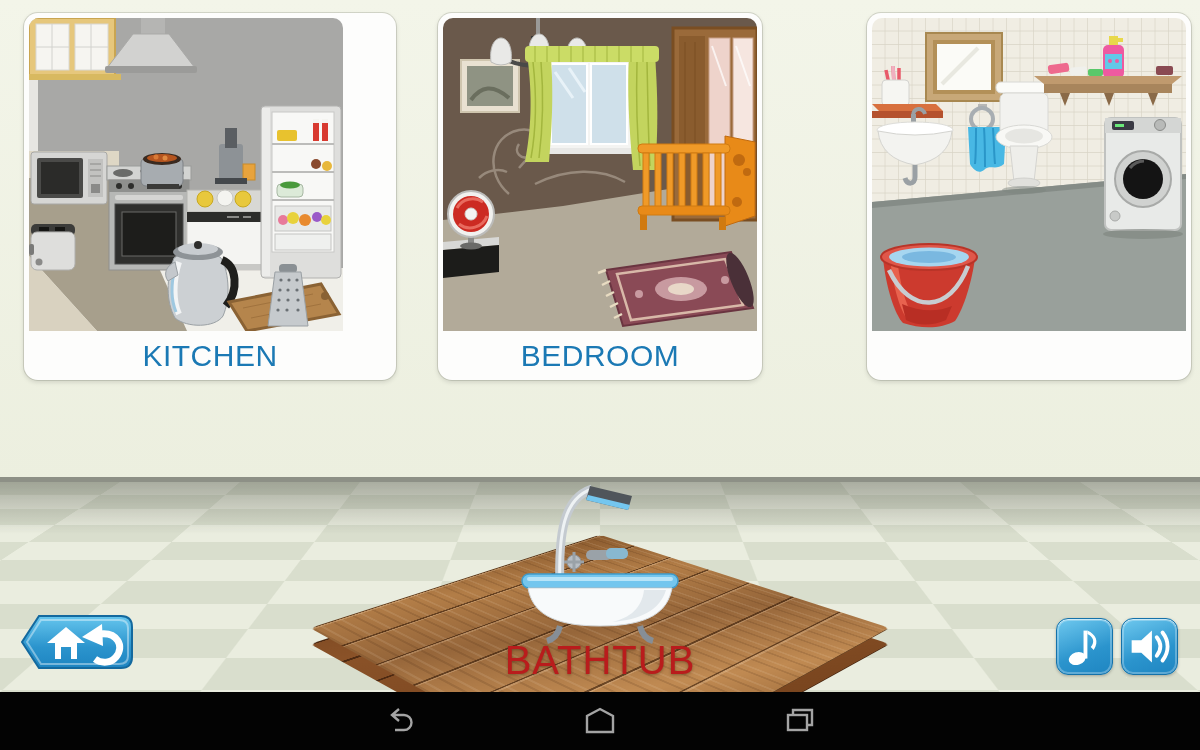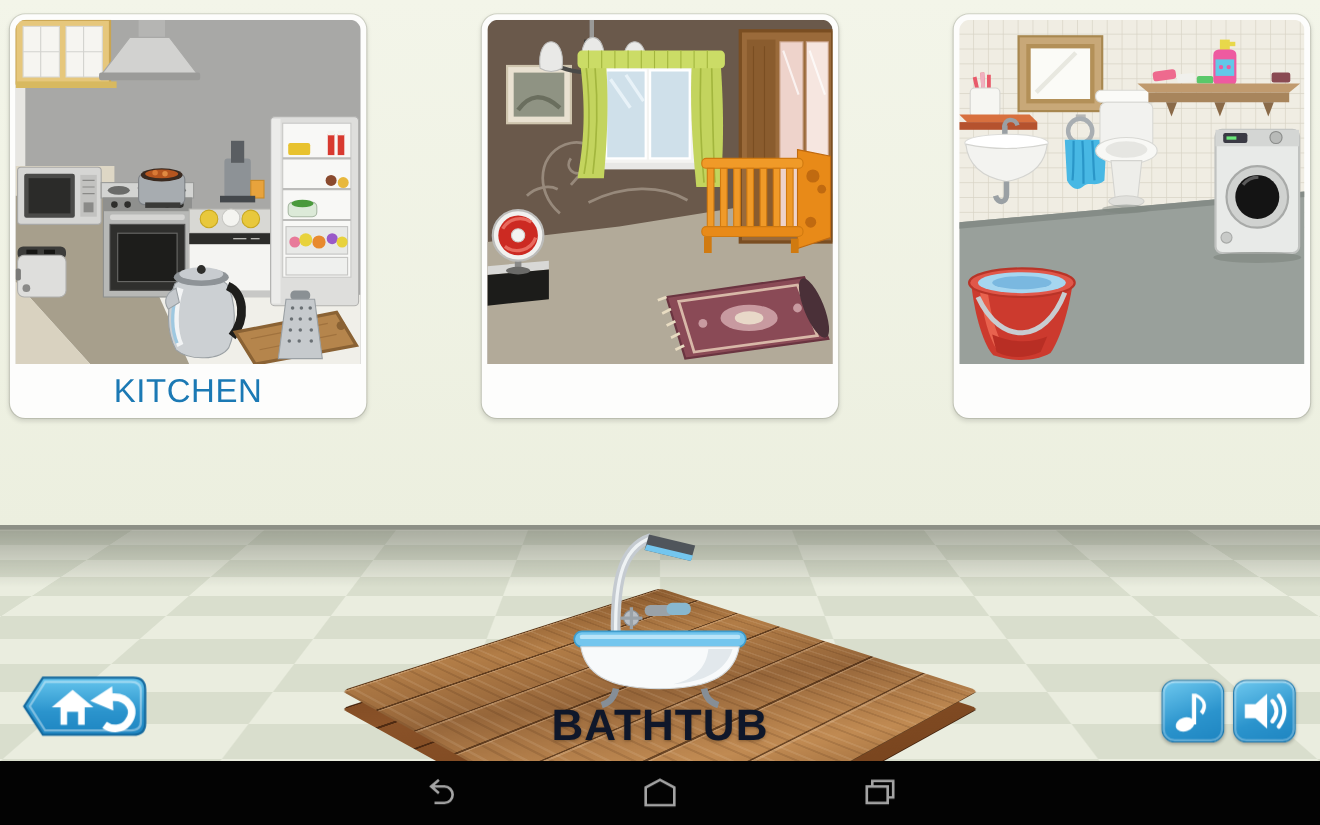--- a/index.html
+++ b/index.html
@@ -24,42 +24,42 @@
   
   .room-card{position:absolute;top:13px;width:324px;height:367px;
         background:#fdfdfc;border-radius:14px;
         box-shadow:0 0 0 1px rgba(120,124,108,.25),0 2px 5px rgba(0,0,0,.14);}
   .room-card .scene{position:absolute;left:5px;top:5px;width:314px;height:313px;
         border-radius:10px 10px 0 0;overflow:hidden;}
   .room-card .scene svg{display:block;width:100%;height:100%;}
   .room-label{position:absolute;left:0;right:0;bottom:0;height:49px;
         display:flex;align-items:center;justify-content:center;
         color:#1b79b4;font-size:30px;font-weight:500;letter-spacing:.5px;}
-  #card-kitchen{left:9px;} #card-bedroom{left:438px;} #card-bathroom{left:867px;}
+  #card-kitchen{left:24px;padding-left:48px;} #card-bedroom{left:438px;} #card-bathroom{left:867px;}
 
   
   .platform-side,.platform-top{position:absolute;left:600px;width:410px;height:410px;
         border-radius:8px;}
   .platform-side{top:644px;
         transform:translate(-50%,-50%) perspective(1000px) rotateX(66deg) rotateZ(45deg);
         background:
           repeating-linear-gradient(90deg,rgba(30,10,0,.55) 0 3px,transparent 3px 58.5px),
           linear-gradient(115deg,#6e3f1c,#8a5228 40%,#713f1a);}
   .platform-top{top:628px;
         transform:translate(-50%,-50%) perspective(1000px) rotateX(66deg) rotateZ(45deg);
         background:
           repeating-linear-gradient(90deg,rgba(40,16,0,.55) 0 2.5px,rgba(255,228,195,.22) 2.5px 5px,transparent 5px 58.5px),
           repeating-linear-gradient(0deg,rgba(60,30,10,.14) 0 3px,transparent 3px 9px,rgba(255,240,220,.10) 9px 12px,transparent 12px 23px),
           linear-gradient(115deg,#8a5a2e,#b27d47 25%,#96663a 50%,#c08a52 75%,#8a5a2e);}
 
   
   .item{position:absolute;left:600px;top:462px;width:260px;
         transform:translateX(-50%);text-align:center;}
   .item svg{display:block;margin:0 auto;}
-  .item-label{margin-top:-8px;color:#0f172a;font-size:40px;font-weight:700;
+  .item-label{margin-top:-8px;color:#b91c1c;font-size:40px;font-weight:400;
         letter-spacing:1px;text-shadow:0 1px 3px rgba(60,38,16,.45);}
 
   
   .home-btn{position:absolute;left:18px;top:613px;width:120px;height:60px;
         background:none;border:none;padding:0;cursor:pointer;}
   .sq-btn{position:absolute;top:618px;width:57px;height:57px;border:1px solid #1572aa;
         border-radius:12px;cursor:pointer;padding:0;
         background:linear-gradient(160deg,#6fc9ef,#2b94cd 60%,#1e85c1);
         box-shadow:inset 0 1px 0 rgba(255,255,255,.55),inset 0 0 0 2px rgba(255,255,255,.28),0 1px 3px rgba(0,0,0,.25);}
   #music-btn{left:1056px;} #sound-btn{left:1121px;}
@@ -302,20 +302,21 @@
           <polygon points="174,256 282,241 300,287 188,302" fill="none" stroke="#d8b8a8" stroke-width="2.5"></polygon>
           <ellipse cx="238" cy="271" rx="26" ry="12" fill="#c89aa0"></ellipse>
           <ellipse cx="238" cy="271" rx="13" ry="6" fill="#e8d8c8"></ellipse>
           <circle cx="196" cy="276" r="4" fill="#c89aa0"></circle>
             <circle cx="282" cy="262" r="4" fill="#c89aa0"></circle>
           <ellipse cx="297" cy="262" rx="9" ry="29" fill="#4a3038" transform="rotate(-22 297 262)"></ellipse>
           <path d="M163,252 l-8,3 M167,263 l-8,4 M171,274 l-8,4 M175,285 l-8,4 M179,296 l-8,4" stroke="#e8dcc2" stroke-width="2.5" fill="none"></path>
         </g>
       </svg>
     </div>
+    <div class="room-label">BEDROOM</div>
   </div>
 
   <div class="room-card" id="card-bathroom">
     <div class="scene">
       <svg viewBox="0 0 314 313">
         <defs>
           <pattern id="tiles" width="13.5" height="13.5" patternUnits="userSpaceOnUse">
             <rect width="13.5" height="13.5" fill="#f0ede3"></rect>
             <path d="M13.5,0 V13.5 M0,13.5 H13.5" stroke="#d9d4c6" stroke-width="1.3" fill="none"></path>
           </pattern>

